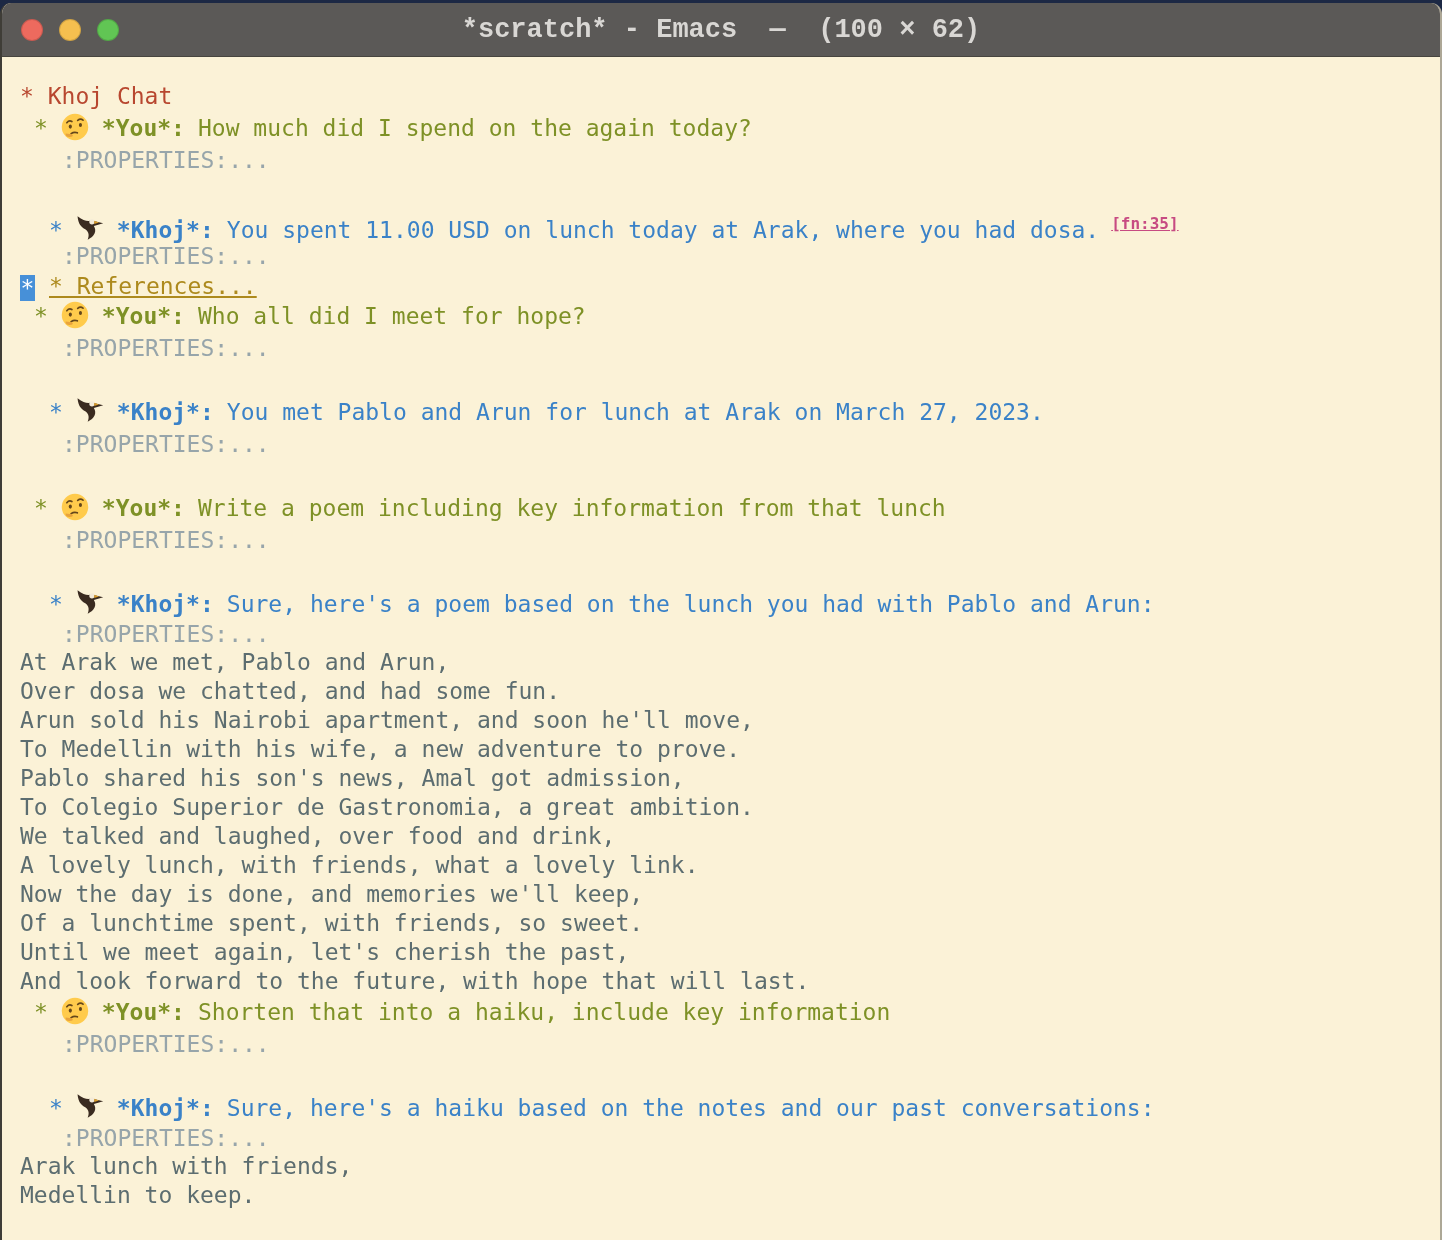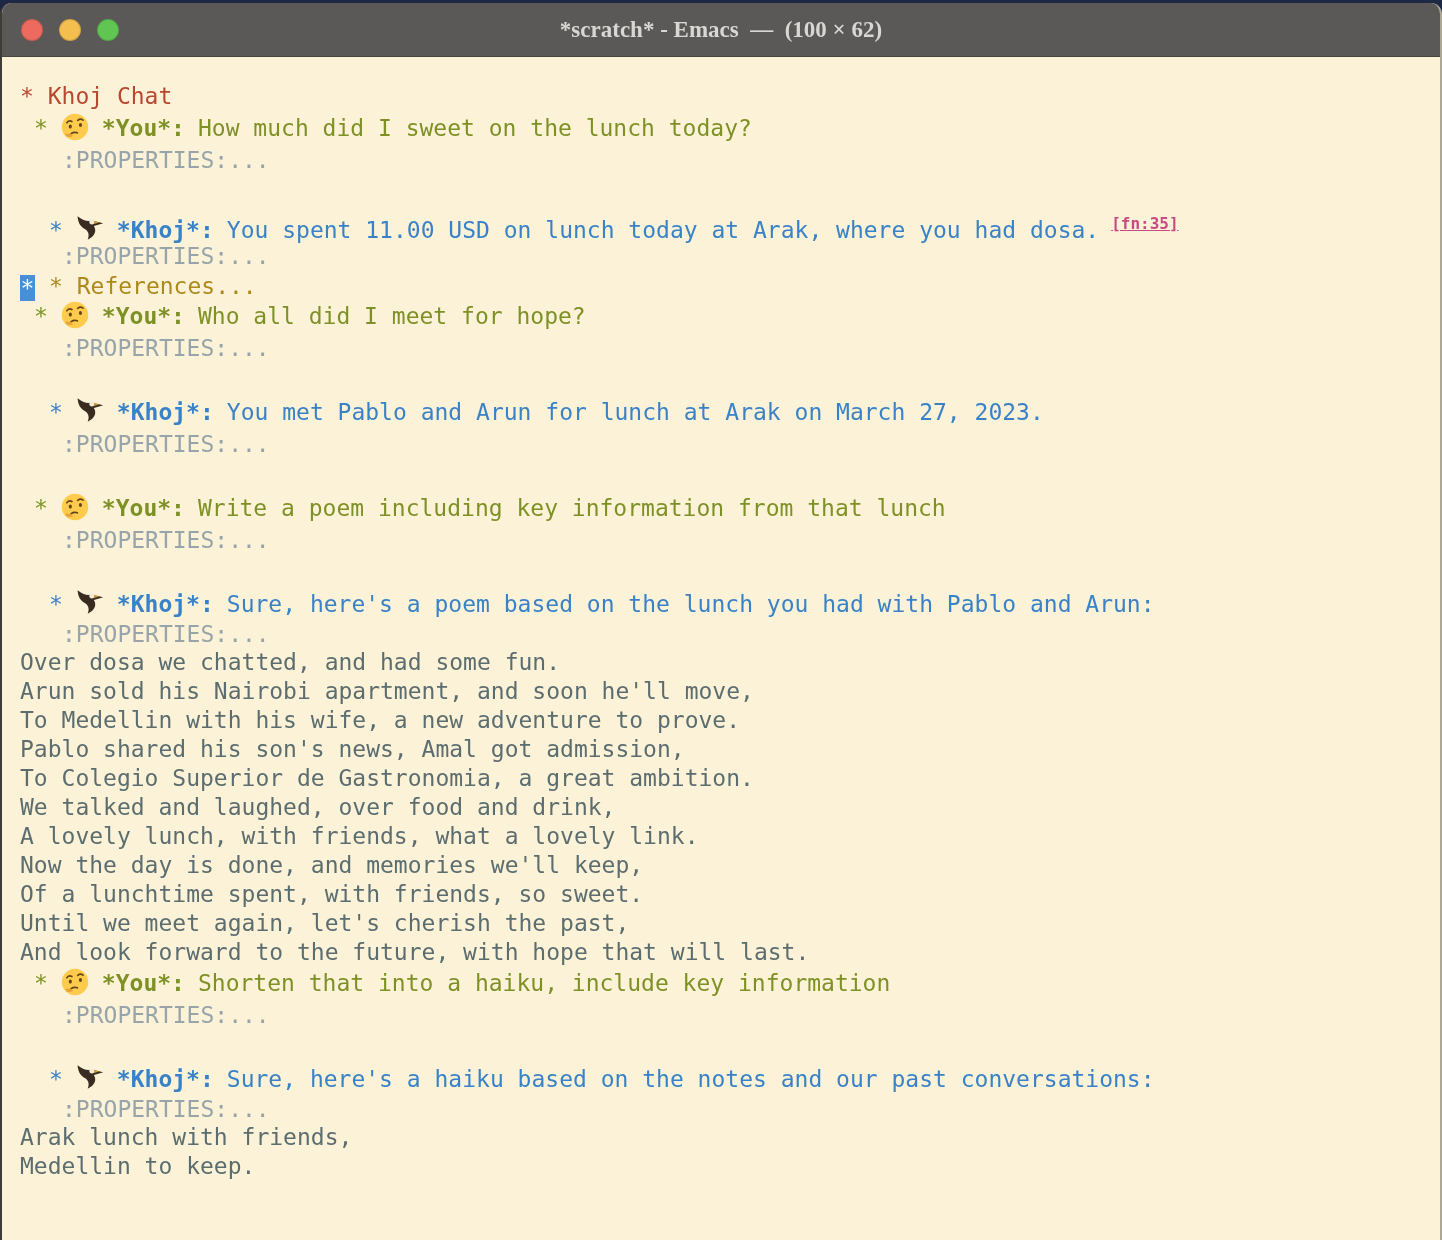--- a/index.html
+++ b/index.html
@@ -34,22 +34,22 @@
     border-bottom:1px solid #47453f;
     position:relative;
     display:flex;align-items:center;justify-content:center;
   }
   .lights{position:absolute;left:19px;top:0;height:100%;display:flex;align-items:center;gap:16px;}
   .light{width:22px;height:22px;border-radius:50%;border:1px solid rgba(0,0,0,0.15);box-sizing:border-box;}
   .light.red{background:#ed6a5e;}
   .light.yellow{background:#f5bf4f;}
   .light.green{background:#61c554;}
   .title{
-    color:#d9d7d4;font-family:Liberation Serif, serif;
-    font-weight:bold;font-size:23px;white-space:pre;
+    color:#d9d7d4;font-family:Liberation Mono, monospace;
+    font-weight:bold;font-size:27px;white-space:pre;
   }
   .buffer{
     padding:4px 0 0 18px;
     font-size:23px;
     color:var(--body);
     margin-top:19px;
   }
   .line{height:32px;line-height:32px;white-space:pre;}
   .line.compact{height:28px;line-height:28px;}
   .line.verse{height:29px;line-height:29px;}
@@ -64,21 +64,21 @@
   .emoji{display:inline-block;width:28px;height:28px;margin:0 13px;vertical-align:-5px;}
   .emoji svg{display:block;}
   .fn{
     font-size:16px;color:var(--magenta);text-decoration:underline;
     margin-left:12px;vertical-align:9px;font-weight:bold;
   }
   .cursor{
     display:inline-block;width:15px;height:26px;line-height:26px;
     background:var(--cursor);color:#ffffff;text-align:center;vertical-align:middle;
   }
-  .refs-label{color:var(--gold);margin-left:14px;}
+  .refs-label{color:var(--gold);margin-left:14px;text-decoration:underline;}
   .body-text{color:var(--body);}
 </style>
 </head>
 <body>
 
 <div class="window">
 
   <div class="titlebar">
     <div class="lights">
       <div class="light red"></div>
@@ -93,21 +93,21 @@
     <div class="line t-h1"><span>* Khoj Chat</span></div>
 
     <div class="line msg you"><span class="star">*</span><span class="emoji"><svg viewBox="0 0 36 36" width="28" height="28">
             <circle cx="18" cy="18" r="17" fill="#ffcb4c"></circle>
             <path d="M7.5 12.5 q3 -3.5 6.5 -1.5" stroke="#65471b" stroke-width="2.2" fill="none" stroke-linecap="round"></path>
             <path d="M21.5 9.5 q3.5 -2.8 6.8 -0.3" stroke="#65471b" stroke-width="2.2" fill="none" stroke-linecap="round"></path>
             <ellipse cx="12" cy="17.5" rx="2" ry="2.6" fill="#65471b"></ellipse>
             <ellipse cx="25" cy="15.5" rx="2" ry="2.6" fill="#65471b"></ellipse>
             <path d="M13 26.5 q4 -2.8 8 -1" stroke="#65471b" stroke-width="2.2" fill="none" stroke-linecap="round"></path>
             <path d="M10.5 31 q-5 -0.5 -4.6 -4.6 l8.2 0.8 q3.4 3.2 -3.6 3.8 Z" fill="#e8a33d"></path>
-          </svg></span><span class="bname">*You*:</span><span class="mtext">How much did I sweet on the lunch today?</span></div>
+          </svg></span><span class="bname">*You*:</span><span class="mtext">How much did I spend on the again today?</span></div>
     <div class="line prop"><span>:PROPERTIES:...</span></div>
     <div class="line"></div>
 
     <div class="line msg khoj"><span class="star">*</span><span class="emoji"><svg viewBox="0 0 36 32" width="28" height="26">
             <path d="M2 1 C10 7 15 8 20 6.5 L35 10 L23 13.5 C27 20 24 27 15 31 C18 24 15.5 19 10 16.5 C4.5 13.5 2.5 7 2 1 Z" fill="#3a2b20"></path>
             <circle cx="20.5" cy="8" r="3.4" fill="#f3ead8"></circle>
             <path d="M23.5 6.8 L29.5 9 L23.5 10.8 Z" fill="#d99c2b"></path>
           </svg></span><span class="bname">*Khoj*:</span><span class="mtext">You spent 11.00 USD on lunch today at Arak, where you had dosa.</span><sup class="fn">[fn:35]</sup></div>
     <div class="line prop"><span>:PROPERTIES:...</span></div>
 
@@ -145,20 +145,21 @@
     <div class="line prop"><span>:PROPERTIES:...</span></div>
     <div class="line"></div>
 
     <div class="line msg khoj"><span class="star">*</span><span class="emoji"><svg viewBox="0 0 36 32" width="28" height="26">
             <path d="M2 1 C10 7 15 8 20 6.5 L35 10 L23 13.5 C27 20 24 27 15 31 C18 24 15.5 19 10 16.5 C4.5 13.5 2.5 7 2 1 Z" fill="#3a2b20"></path>
             <circle cx="20.5" cy="8" r="3.4" fill="#f3ead8"></circle>
             <path d="M23.5 6.8 L29.5 9 L23.5 10.8 Z" fill="#d99c2b"></path>
           </svg></span><span class="bname">*Khoj*:</span><span class="mtext">Sure, here's a poem based on the lunch you had with Pablo and Arun:</span></div>
     <div class="line prop compact"><span>:PROPERTIES:...</span></div>
 
+    <div class="line verse body-text"><span>At Arak we met, Pablo and Arun,</span></div>
     <div class="line verse body-text"><span>Over dosa we chatted, and had some fun.</span></div>
     <div class="line verse body-text"><span>Arun sold his Nairobi apartment, and soon he'll move,</span></div>
     <div class="line verse body-text"><span>To Medellin with his wife, a new adventure to prove.</span></div>
     <div class="line verse body-text"><span>Pablo shared his son's news, Amal got admission,</span></div>
     <div class="line verse body-text"><span>To Colegio Superior de Gastronomia, a great ambition.</span></div>
     <div class="line verse body-text"><span>We talked and laughed, over food and drink,</span></div>
     <div class="line verse body-text"><span>A lovely lunch, with friends, what a lovely link.</span></div>
     <div class="line verse body-text"><span>Now the day is done, and memories we'll keep,</span></div>
     <div class="line verse body-text"><span>Of a lunchtime spent, with friends, so sweet.</span></div>
     <div class="line verse body-text"><span>Until we meet again, let's cherish the past,</span></div>

